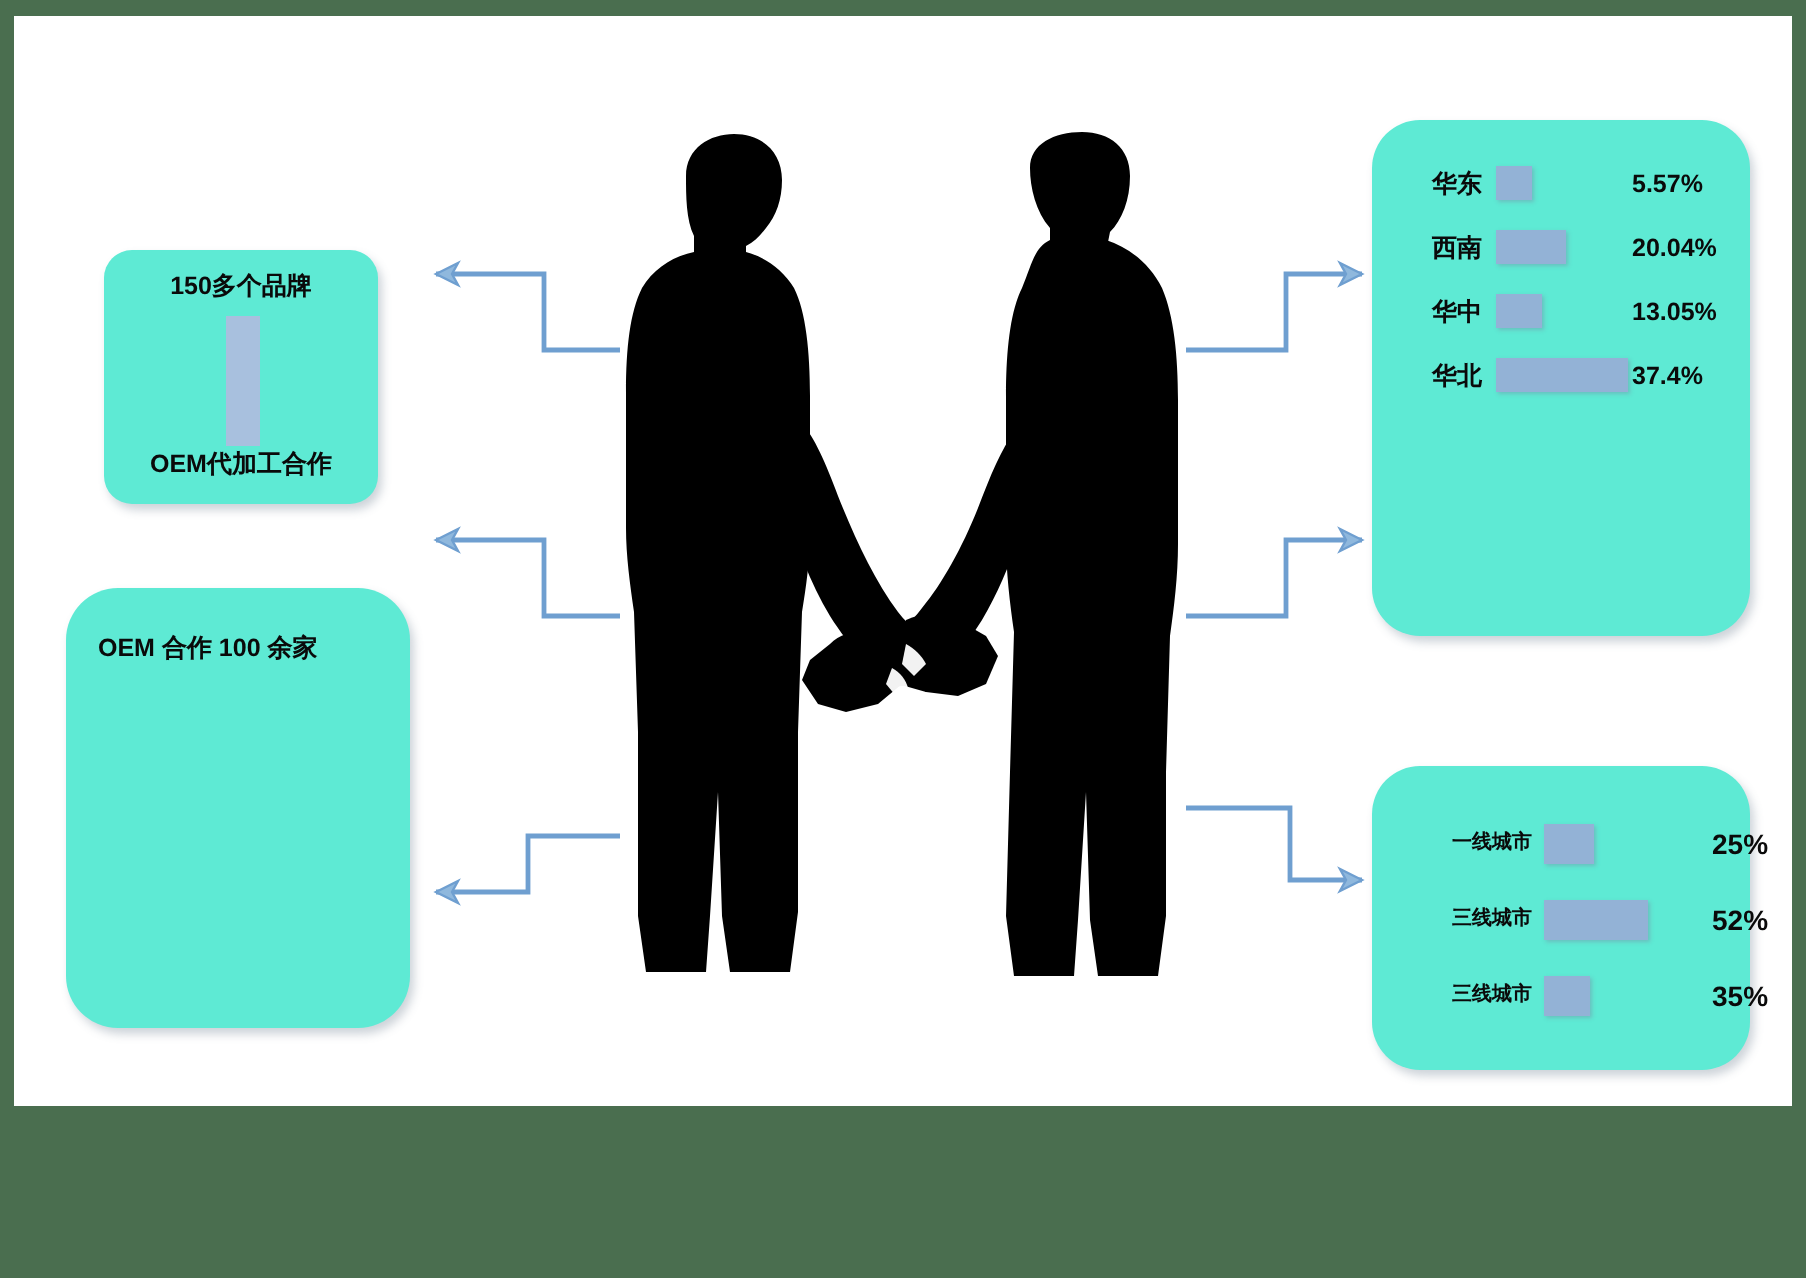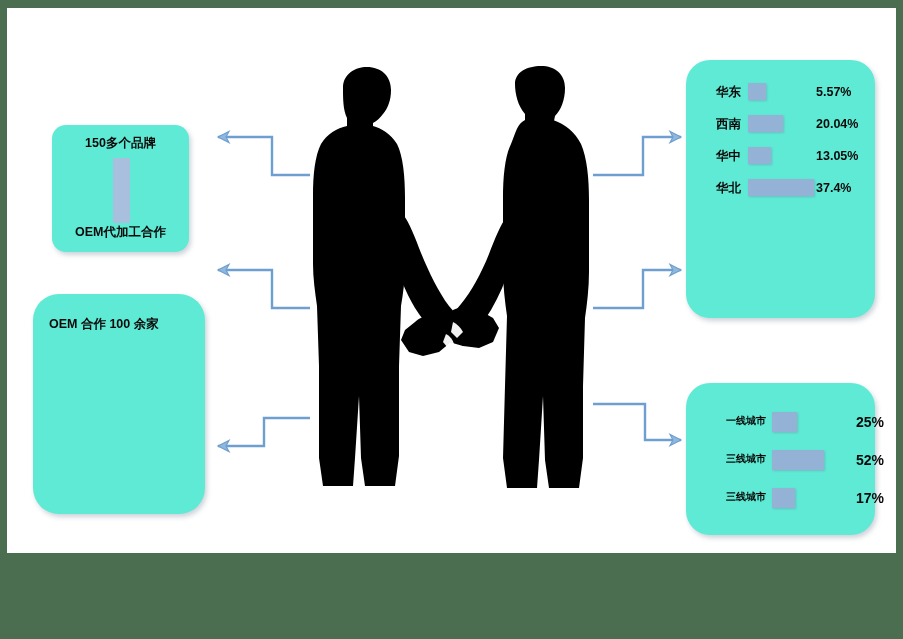--- a/index.html
+++ b/index.html
@@ -275,21 +275,21 @@
             <div class="barwrap">
               <div class="bar" style="width: 52px;"></div>
             </div>
             <div class="val">52%</div>
           </div>
           <div class="crow">
             <div class="lbl">三线城市</div>
             <div class="barwrap">
               <div class="bar" style="width: 23px;"></div>
             </div>
-            <div class="val">17%</div>
+            <div class="val">35%</div>
           </div>
         </div>
     </div>
 
     <svg class="connector" style="left:195px; top:115px; width:120px; height:62px;" viewBox="0 0 120 62">
       <g fill="none" stroke="#6f9fd0" stroke-width="2.4">
         <path d="M108 52 L70 52 L70 14 L16 14"></path>
       </g>
       <path d="M16 14 L27 8.5 L24 14 L27 19.5 Z" fill="#8fb8dd" stroke="#6f9fd0" stroke-width="1.2"></path>
     </svg>

